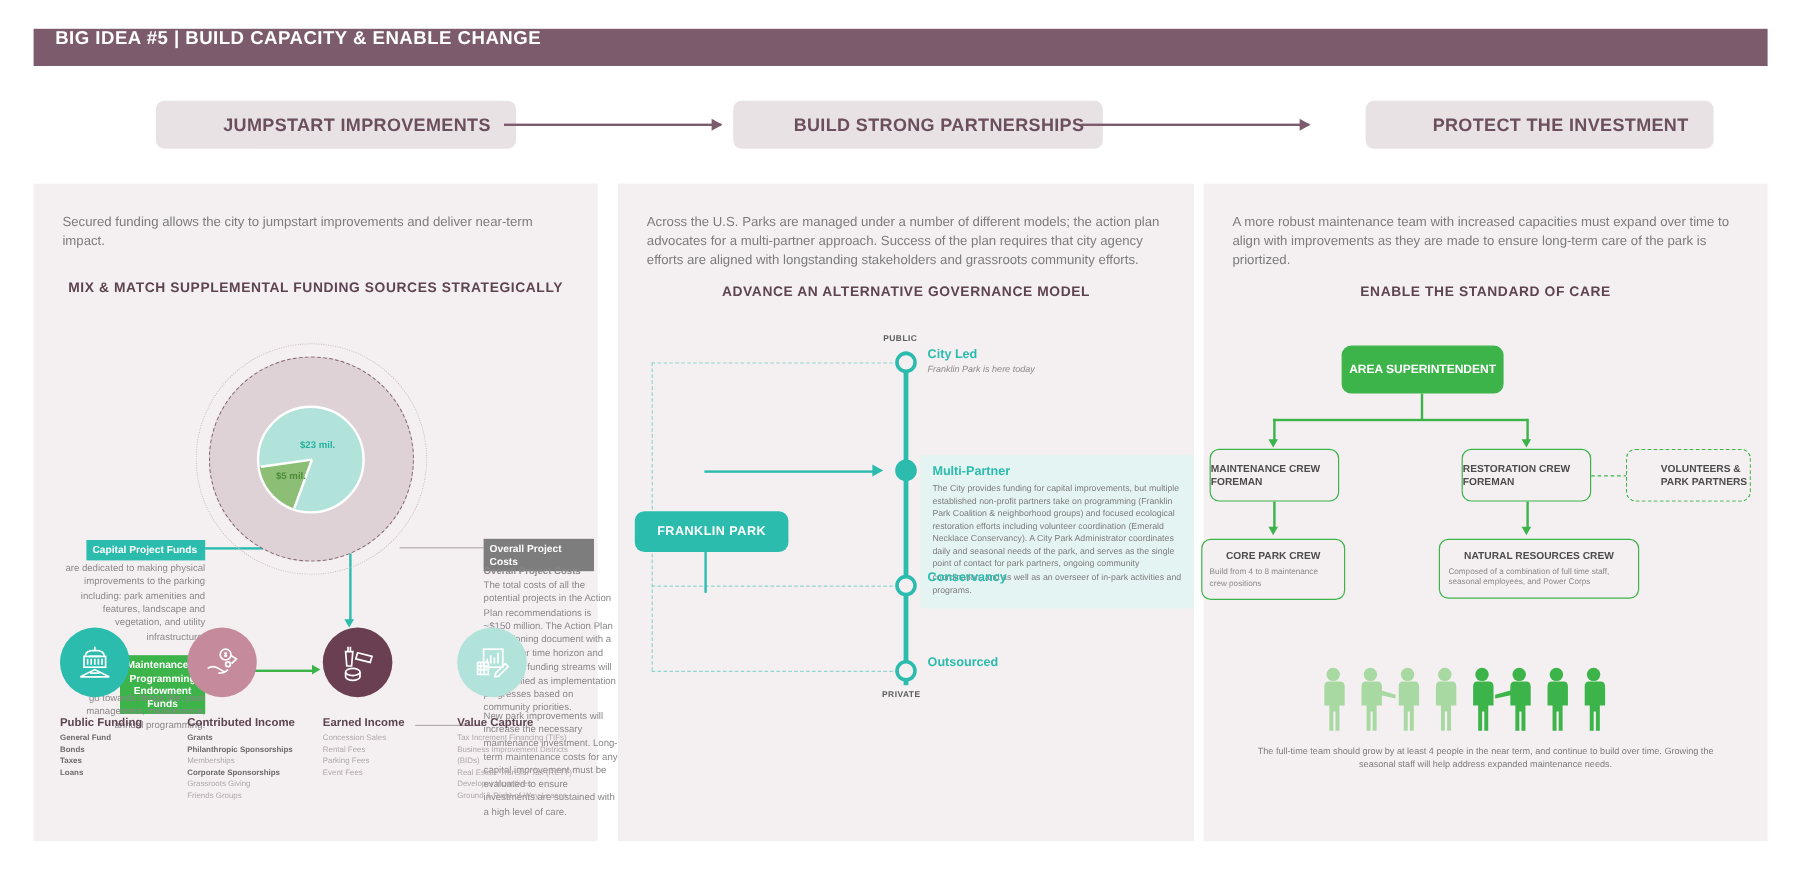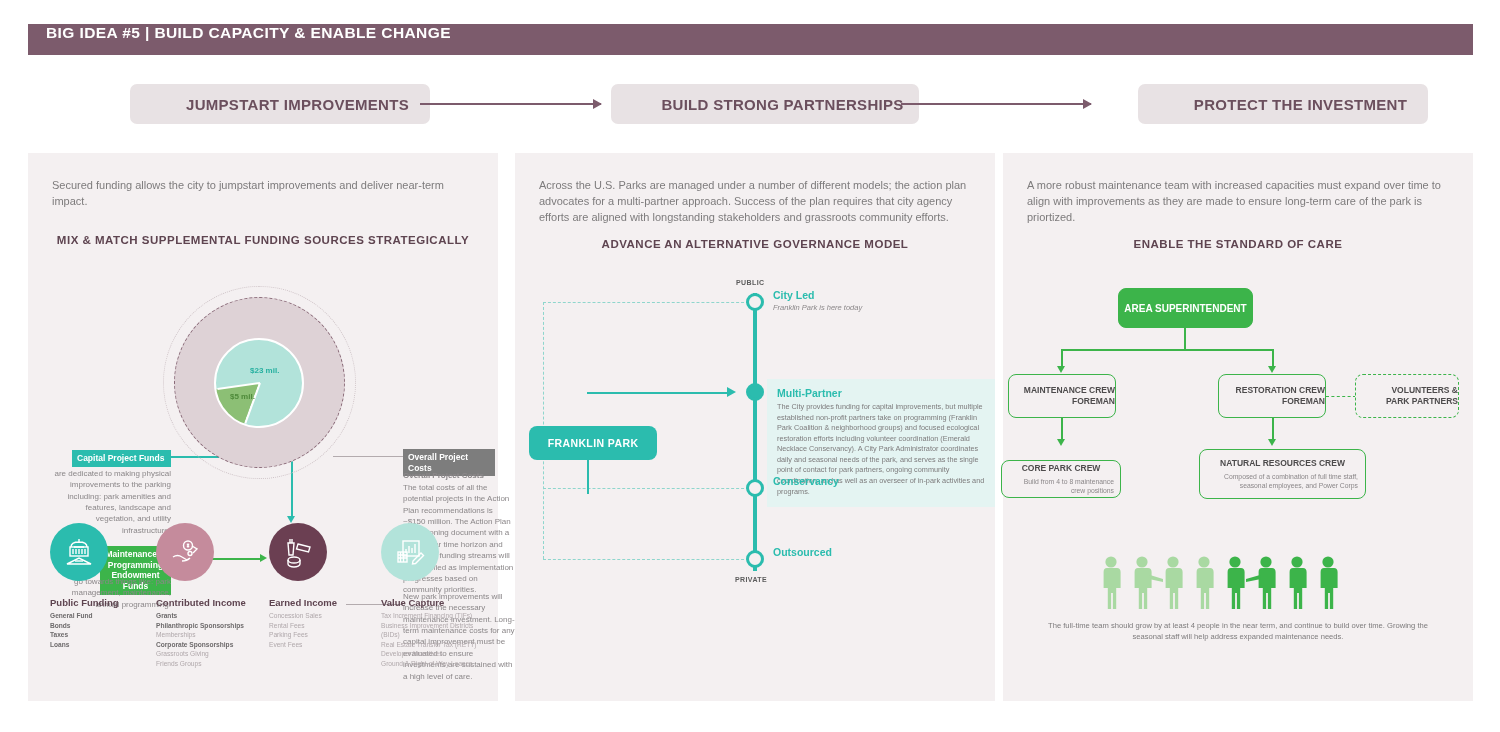--- a/index.html
+++ b/index.html
@@ -146,21 +146,21 @@
   .dash-h{position:absolute;border-top:1px dashed #8fd6cd;}
   .solid-t{position:absolute;background:#2bbcae;}
 
   
   .org{position:absolute;left:0;top:125px;width:470px;height:400px;}
   .obox{
     position:absolute;box-sizing:border-box;
     border:1.5px solid #3cb44a;border-radius:8px;
     background:#f4f0f1;
     display:flex;flex-direction:column;align-items:center;justify-content:center;
-    text-align:right;
+    text-align:left;
   }
   .obox .t{font-size:8.5px;font-weight:bold;color:#4d4b4c;line-height:1.3;}
   .obox .s{font-size:6.8px;color:#8b8789;line-height:1.35;margin-top:3px;}
   .obox.filled{background:#3cb44a;border-color:#3cb44a;}
   .obox.filled .t{color:#ffffff;font-size:10px;}
   .obox.dashed{border-style:dashed;}
   .oline{position:absolute;background:#3cb44a;}
   .oarrow{position:absolute;width:0;height:0;
     border-left:4.5px solid transparent;border-right:4.5px solid transparent;
     border-top:7px solid #3cb44a;}
@@ -379,21 +379,21 @@
     <div class="odash" style="left:323px;top:118px;width:30px;"></div>
     <div class="obox dashed" style="left:352px;top:96px;width:104px;height:44px;padding-left:28px;">
       <div class="t">VOLUNTEERS &amp; PARK PARTNERS</div>
     </div>
 
     <div class="oline" style="left:58px;top:140px;width:2px;height:22px;"></div>
     <div class="oarrow" style="left:54px;top:161px;"></div>
     <div class="oline" style="left:269px;top:140px;width:2px;height:22px;"></div>
     <div class="oarrow" style="left:265px;top:161px;"></div>
 
-    <div class="obox" style="left:-2px;top:182px;width:120px;height:38px;padding:0 6px;">
+    <div class="obox" style="left:-2px;top:171px;width:120px;height:51px;padding:0 6px;">
       <div class="t">CORE PARK CREW</div>
       <div class="s">Build from 4 to 8 maintenance crew positions</div>
     </div>
     <div class="obox" style="left:196px;top:171px;width:167px;height:50px;padding:0 7px;">
       <div class="t">NATURAL RESOURCES CREW</div>
       <div class="s">Composed of a combination of full time staff, seasonal employees, and Power Corps</div>
     </div>
 
     <div class="people">
       <svg width="250" height="60" viewBox="0 0 250 60">

